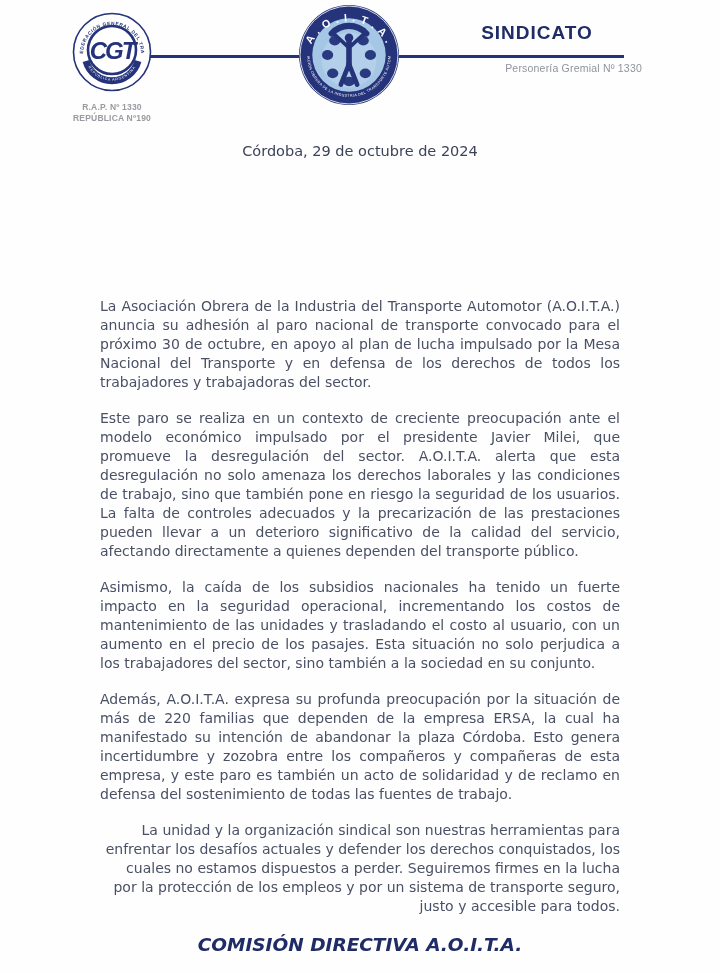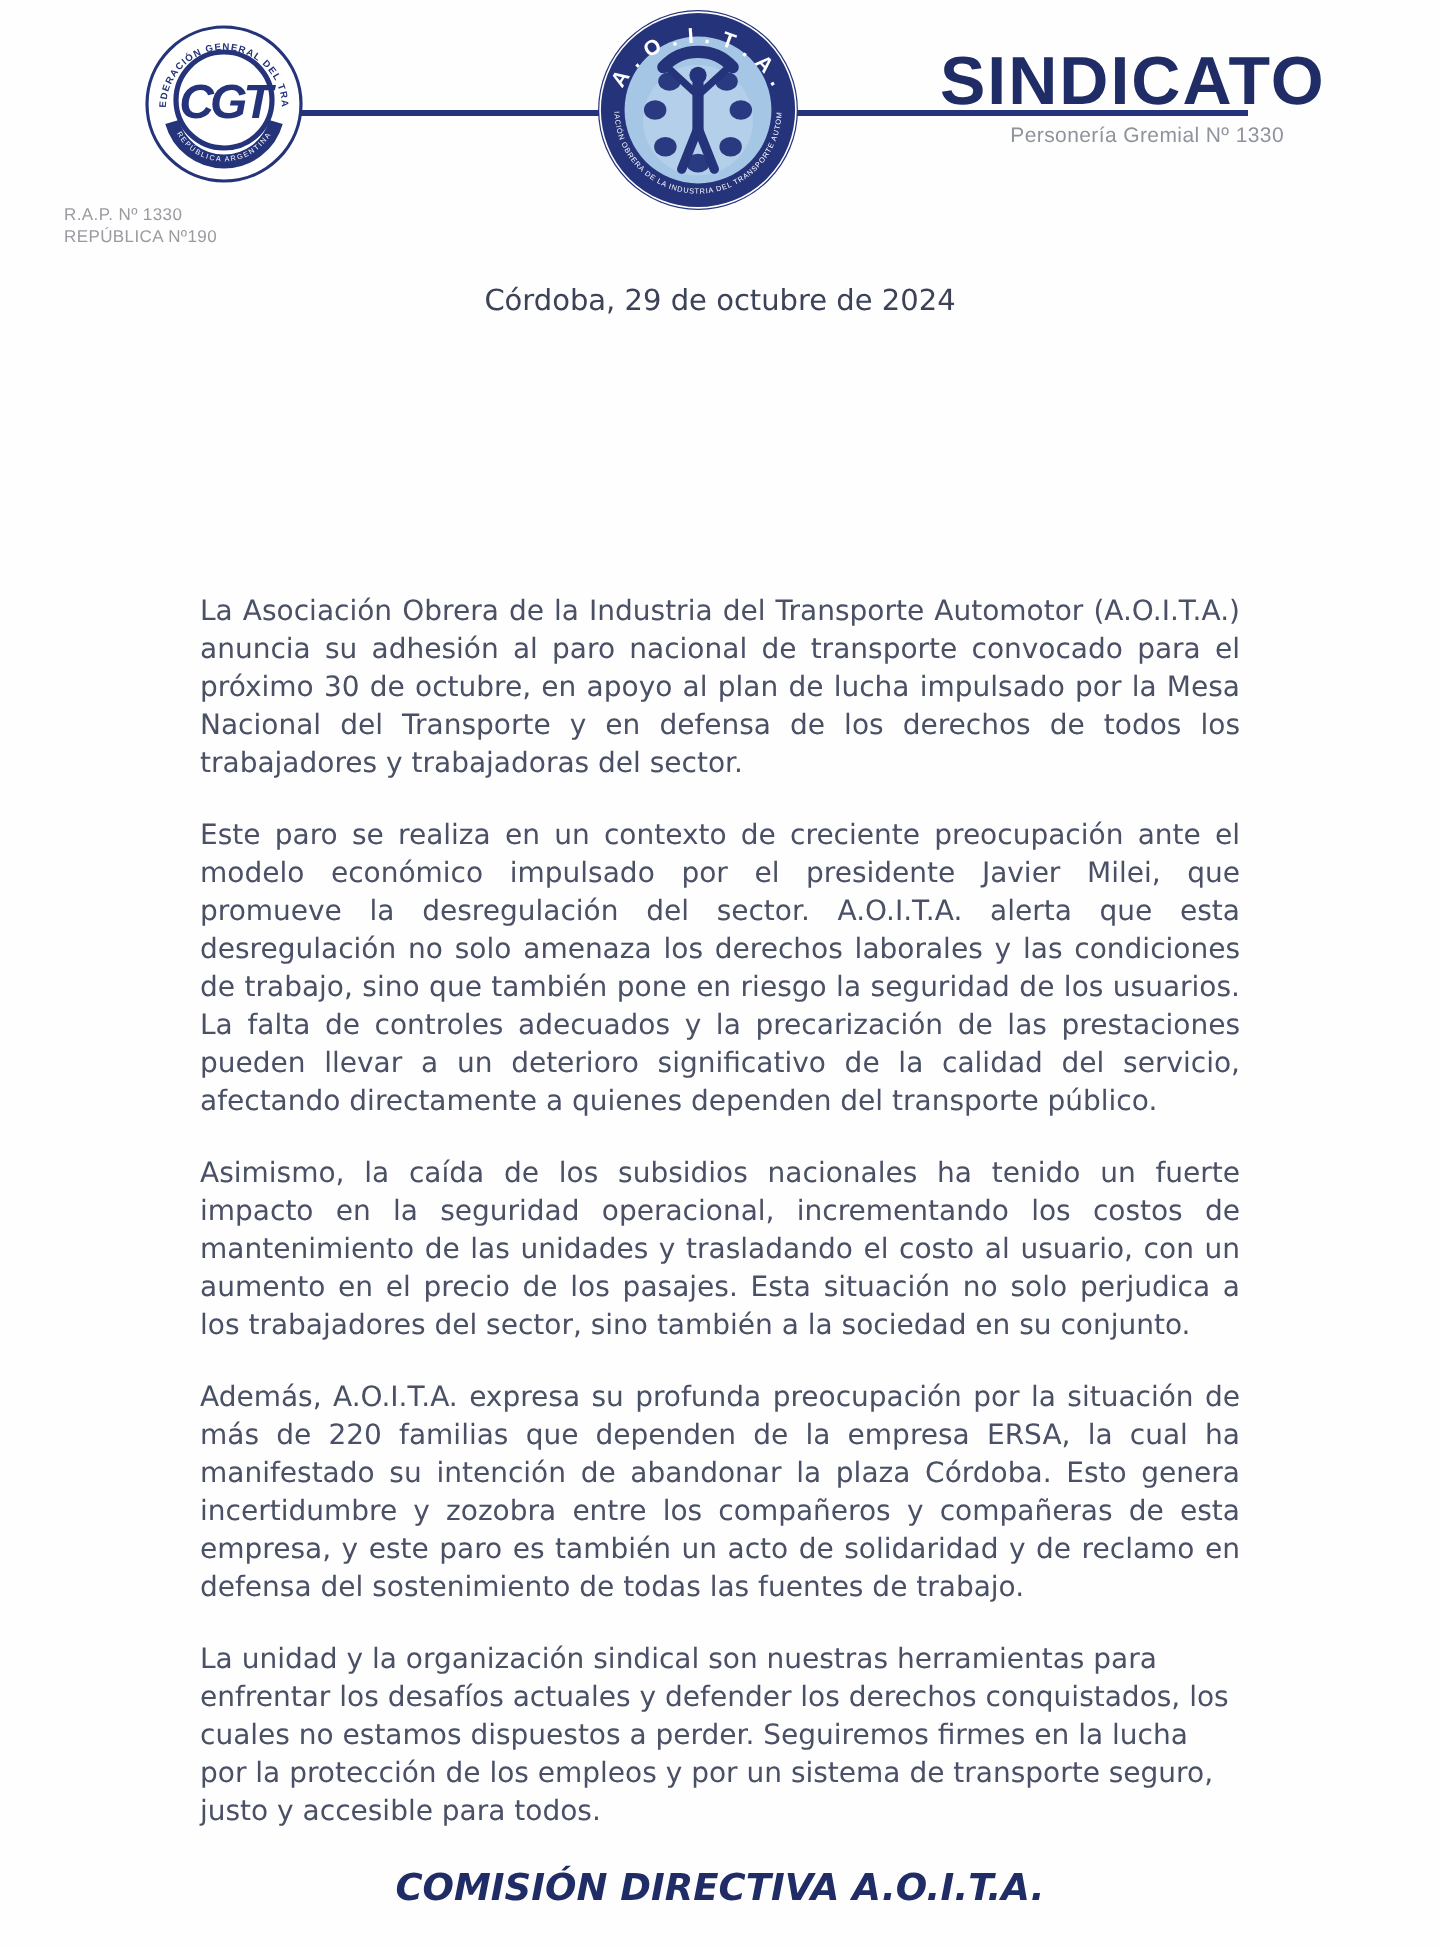--- a/index.html
+++ b/index.html
@@ -11,29 +11,30 @@
   }
   .page{position:absolute;inset:0;background:#fefefe;}
 
   
   .rule{
     position:absolute;top:55px;left:148px;width:476px;height:3px;
     background:#24337a;z-index:1;
   }
   .cgt-logo{position:absolute;top:12px;left:72px;width:80px;height:80px;z-index:2;}
   .cgt-caption{
-    position:absolute;top:102px;left:32px;width:160px;text-align:left;
+    position:absolute;top:102px;left:32px;width:160px;text-align:center;
     font-size:8.5px;line-height:10.5px;color:#9a9aa0;letter-spacing:.2px;
     font-family:"Liberation Sans",sans-serif;
+    font-weight:bold;
   }
   .aoita-logo{position:absolute;top:4px;left:298px;width:102px;height:102px;z-index:2;}
   .sindicato{
-    position:absolute;top:22px;left:470px;width:172px;text-align:center;
+    position:absolute;top:22px;left:451px;width:172px;text-align:center;
     font-family:"Liberation Sans",sans-serif;font-weight:bold;
-    font-size:34px;letter-spacing:1px;color:#1f2c66;z-index:2;
+    font-size:19px;letter-spacing:1px;color:#1f2c66;z-index:2;
   }
   .personeria{
     position:absolute;top:62px;left:470px;width:172px;text-align:right;
     font-size:10.5px;color:#8f939c;letter-spacing:.2px;
     font-family:"Liberation Sans",sans-serif;
   }
 
   
   .date{
     position:absolute;top:143px;left:100px;width:520px;text-align:center;
@@ -42,21 +43,21 @@
   .doc-title{
     position:absolute;top:184px;left:78px;width:564px;margin:0;
     text-align:center;font-size:19px;line-height:29px;
     font-weight:bold;font-style:italic;color:#1f2c66;
   }
   .body-text{
     position:absolute;top:297px;left:100px;width:520px;
     font-size:14px;line-height:19px;color:#4a5065;
   }
   .body-text p{margin:0 0 17px 0;text-align:justify;}
-  .body-text p.last{text-align:left;}
+  .body-text p.last{text-align:right;}
   .doc-footer{
     position:absolute;top:934px;left:0;width:720px;margin:0;
     text-align:center;font-size:18.5px;font-weight:bold;font-style:italic;
     color:#1f2c66;
   }
 </style>
 </head>
 <body>
 
 <div class="page">

